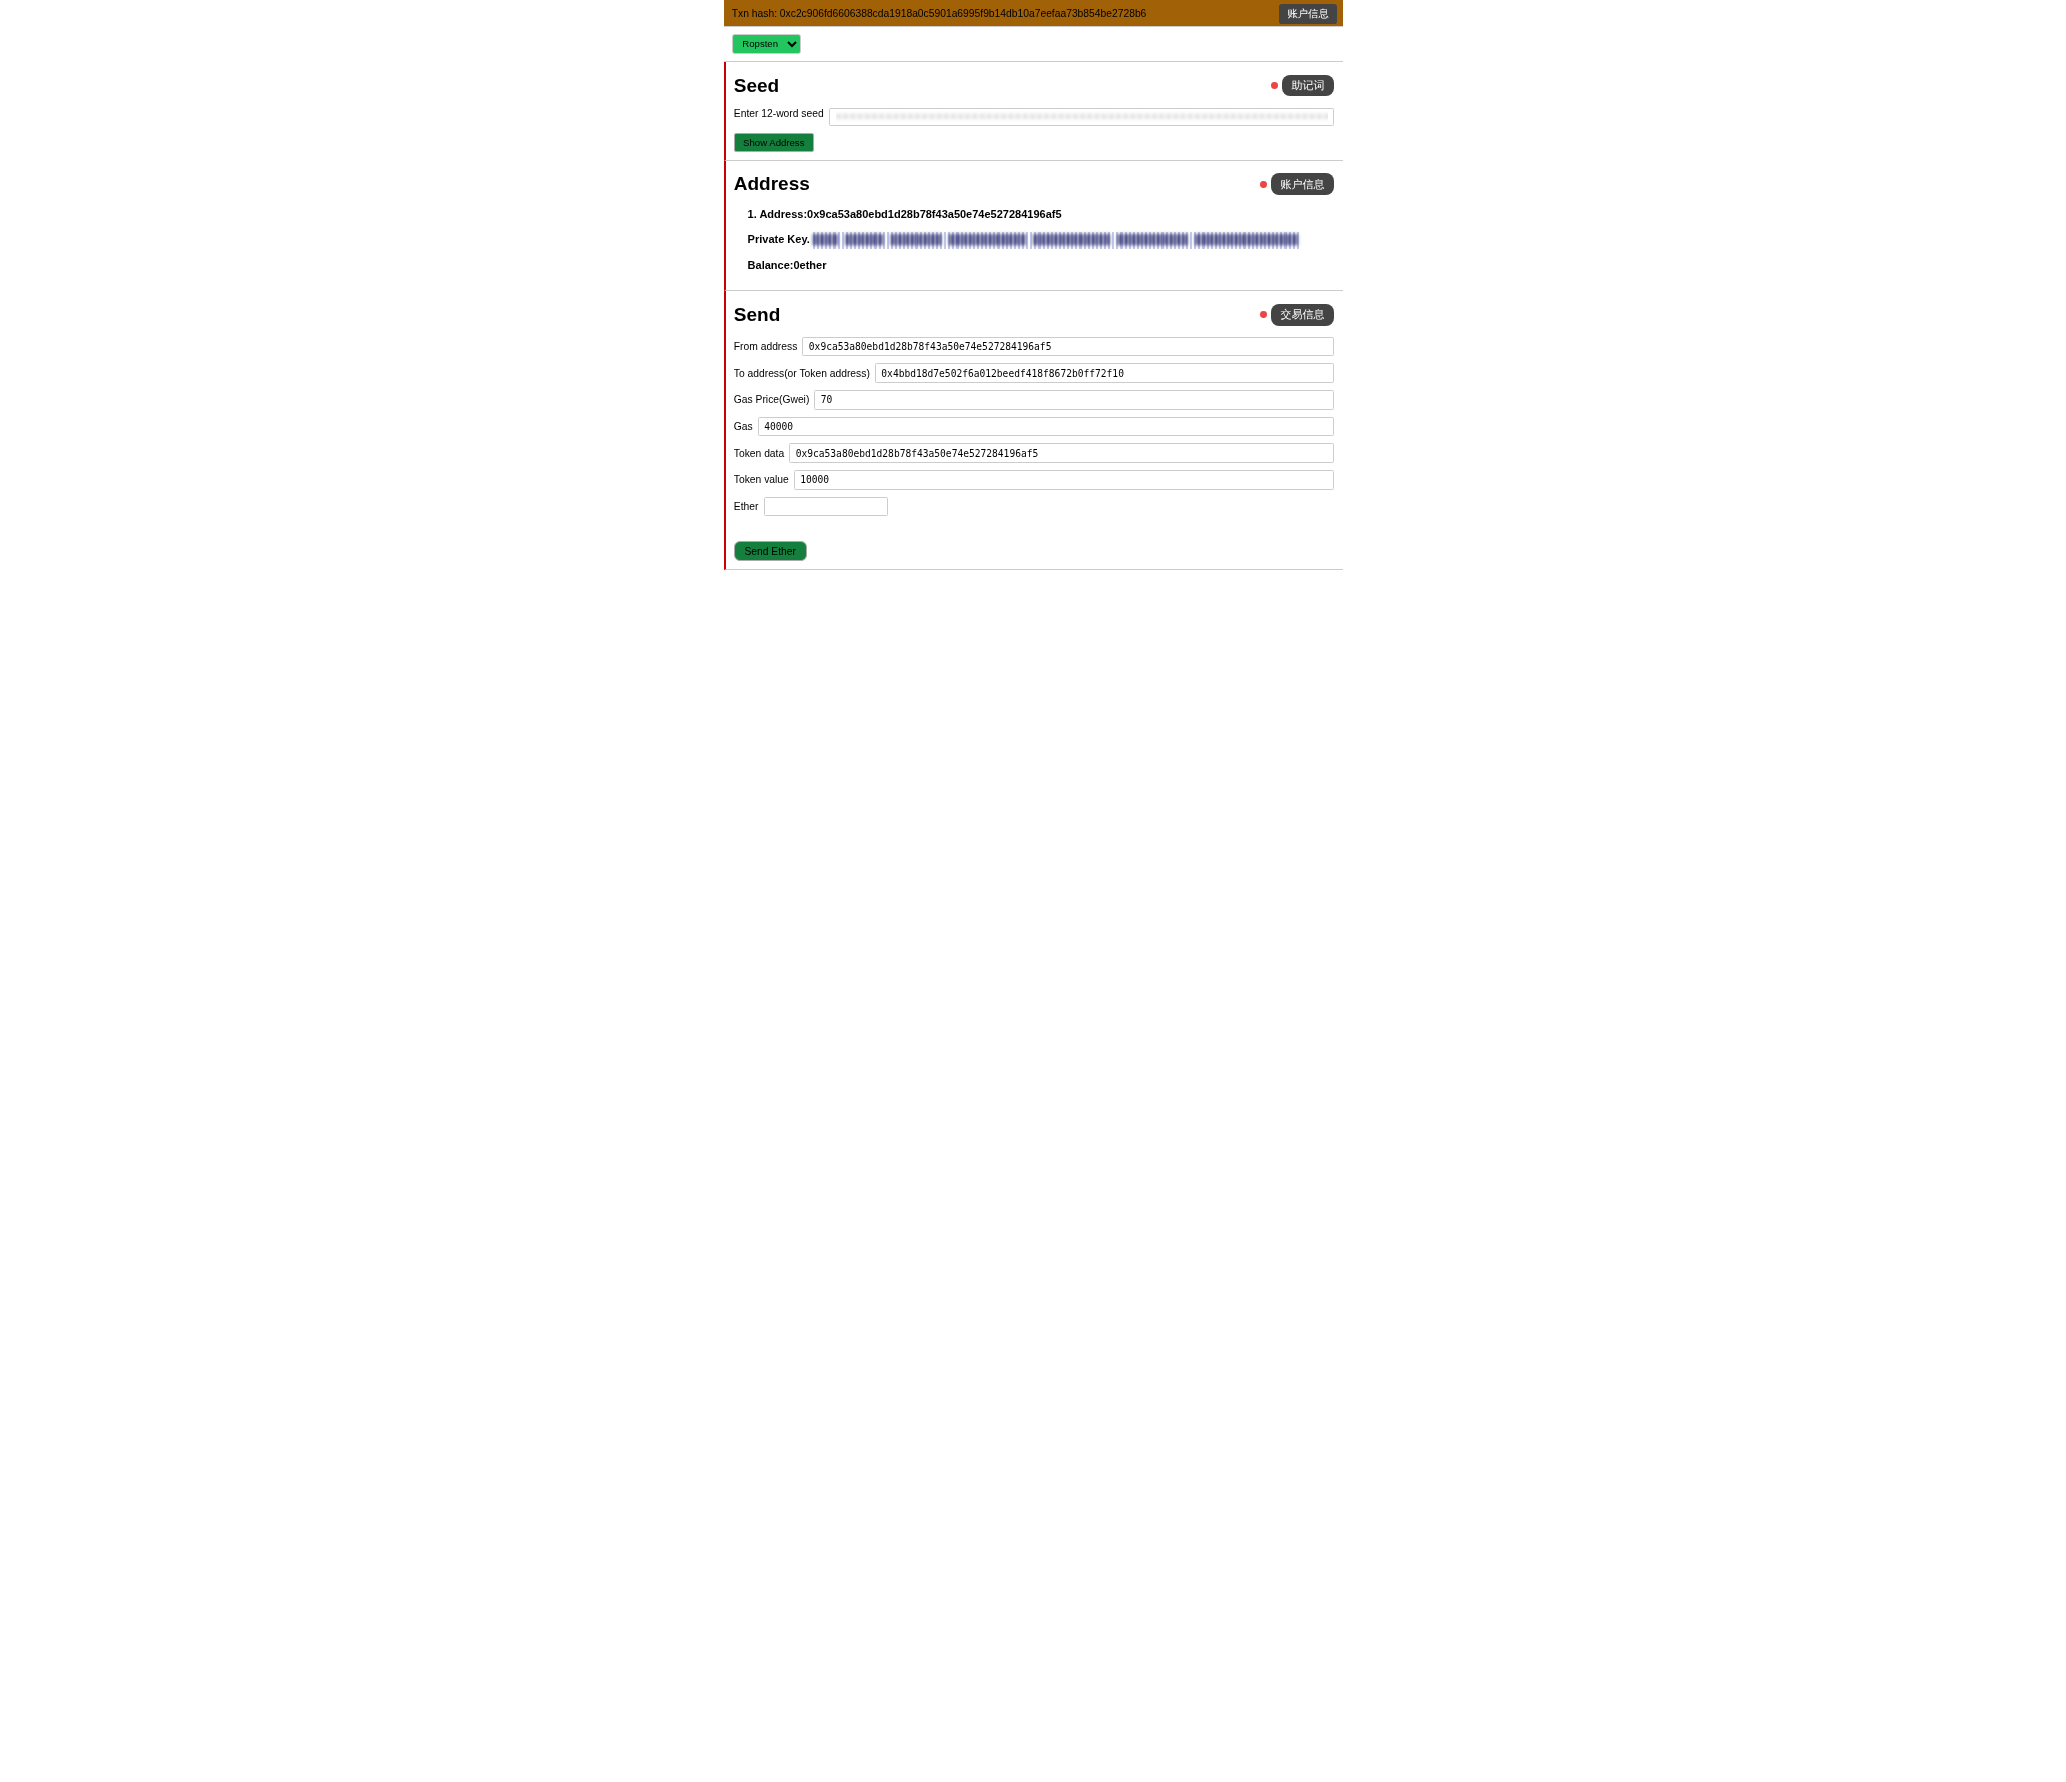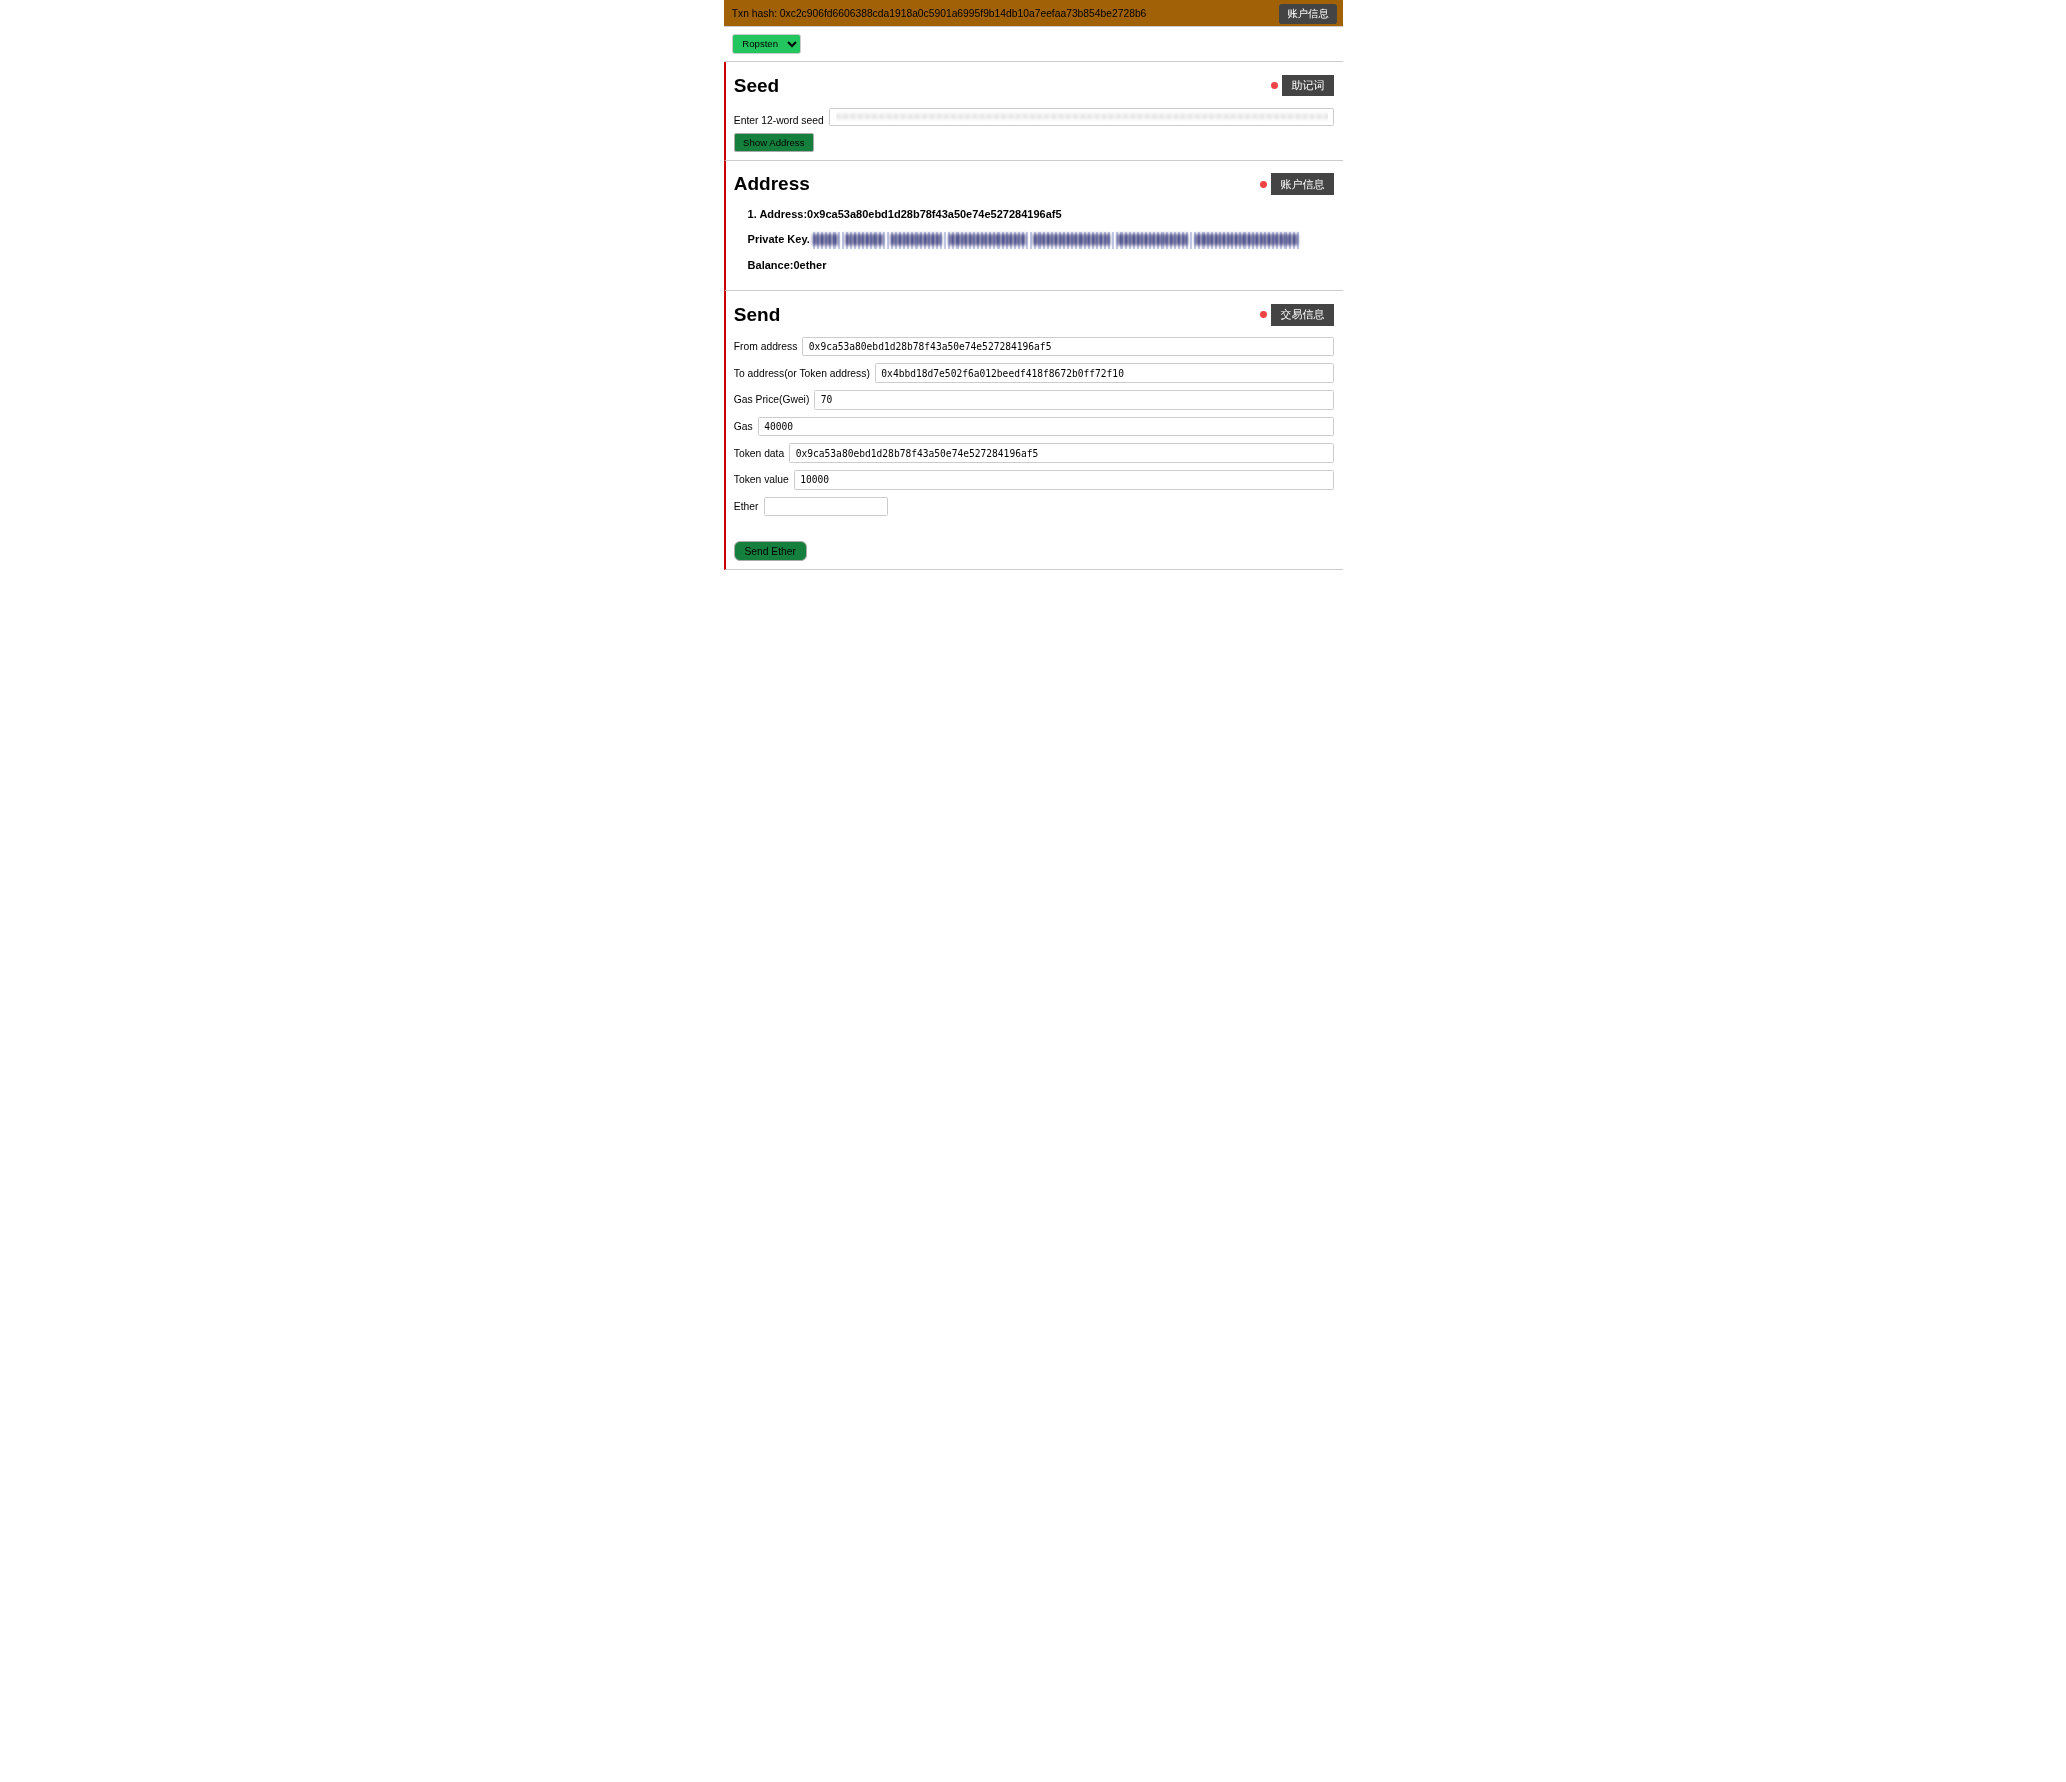--- a/index.html
+++ b/index.html
@@ -74,28 +74,28 @@
       width: 6.9px;
       height: 6.9px;
       background: #e44;
       border-radius: 50%;
       display: inline-block;
     }
     .badge-label {
       background: #444;
       color: #fff;
       padding: 3.4px 9.6px;
-      border-radius: 0;
+      border-radius: 8px;
       font-size: 11px;
     }
 
     
     .seed-row {
       display: flex;
-      align-items: flex-end;
+      align-items: flex-start;
       gap: 5.5px;
       margin-bottom: 6.9px;
     }
     .seed-label {
       font-size: 10.3px;
       white-space: nowrap;
     }
     .seed-input {
       flex: 1;
       padding: 2.8px 5.5px;

